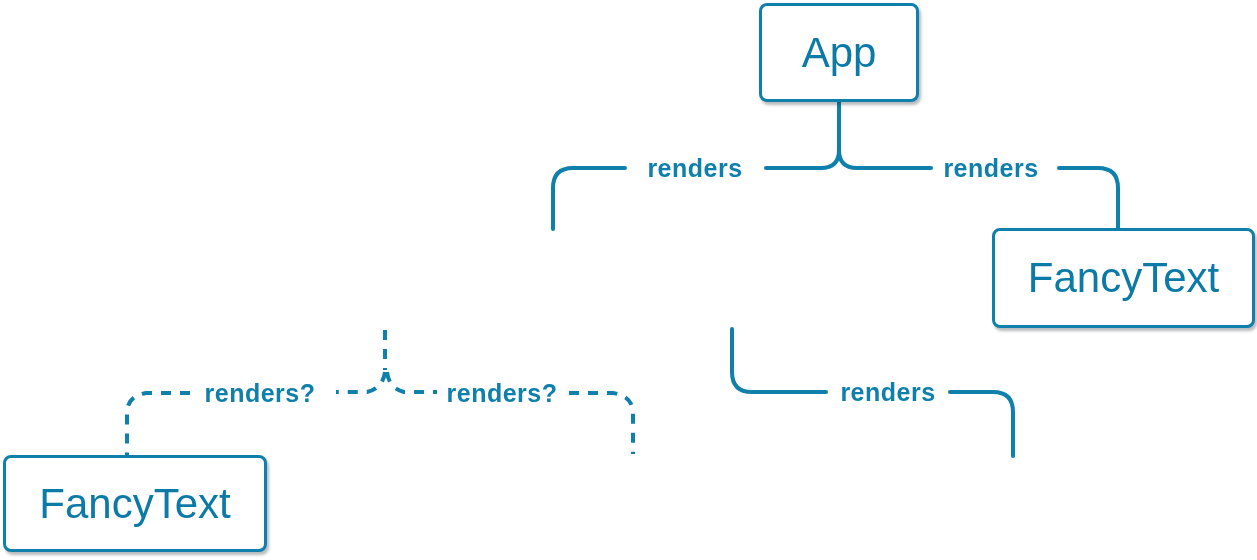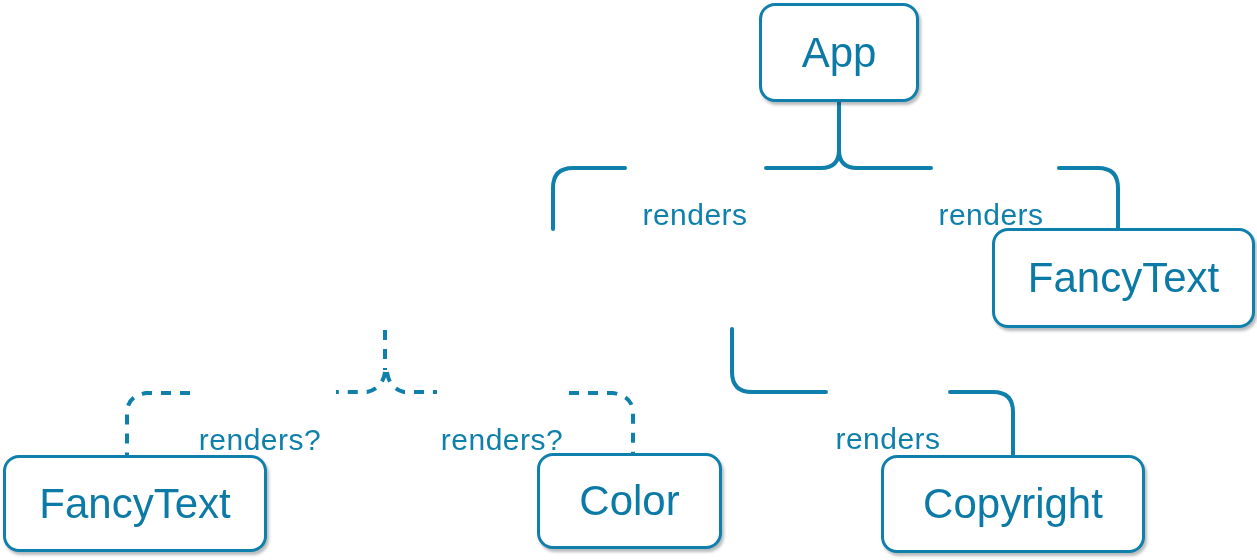--- a/index.html
+++ b/index.html
@@ -19,37 +19,36 @@
   }
   .edges{position:absolute;left:0;top:0;width:1257px;height:560px;}
   .edges path{fill:none;stroke:var(--accent);stroke-width:4;}
   .edges path.solid{stroke-linecap:round;}
   .edges path.dashed{stroke-dasharray:10 9;stroke-linecap:butt;}
   .node{
     position:absolute;
     display:flex;align-items:center;justify-content:center;
     background:var(--node-bg);
     border:3px solid var(--accent);
-    border-radius:16px;
+    border-radius:8px;
     box-shadow:2px 3px 3px rgba(35,39,47,0.32);
     color:var(--node-text);
     font-size:42px;
     font-weight:400;
     white-space:nowrap;
   }
   .edge-label{
     position:absolute;
     transform:translate(-50%,-50%);
     color:var(--accent);
-    font-size:30px;
-    font-weight:400;
+    font-size:25px;
+    font-weight:700;
     letter-spacing:0.5px;
     white-space:nowrap;
     line-height:1;
-    margin-top:47px;
   }
 </style>
 </head>
 <body>
 
 <div class="stage">
 
   <svg class="edges" viewBox="0 0 1257 560" xmlns="http://www.w3.org/2000/svg">
     <path class="solid" d="M839,102 V150 Q839,168 821,168 H766 M625,168 H573 Q553,168 553,188 V229"></path>
     <path class="solid" d="M839,150 Q839,168 857,168 H931 M1059,168 H1098 Q1118,168 1118,188 V229"></path>
@@ -64,27 +63,21 @@
 
 
   <div class="node" style="left:992px;top:228px;width:263px;height:100px;">
     <span>FancyText</span>
   </div>
 
   <div class="node" style="left:3px;top:455px;width:264px;height:97px;">
     <span>FancyText</span>
   </div>
 
-  <div class="node" style="left:537px;top:453px;width:185px;height:96px;">
-    <span>Color</span>
-  </div>
 
-  <div class="node" style="left:881px;top:455px;width:264px;height:98px;">
-    <span>Copyright</span>
-  </div>
 
   <span class="edge-label" style="left:695px;top:168px;">renders</span>
 
   <span class="edge-label" style="left:991px;top:168px;">renders</span>
 
   <span class="edge-label" style="left:260px;top:393px;">renders?</span>
 
   <span class="edge-label" style="left:502px;top:393px;">renders?</span>
 
   <span class="edge-label" style="left:888px;top:392px;">renders</span>

